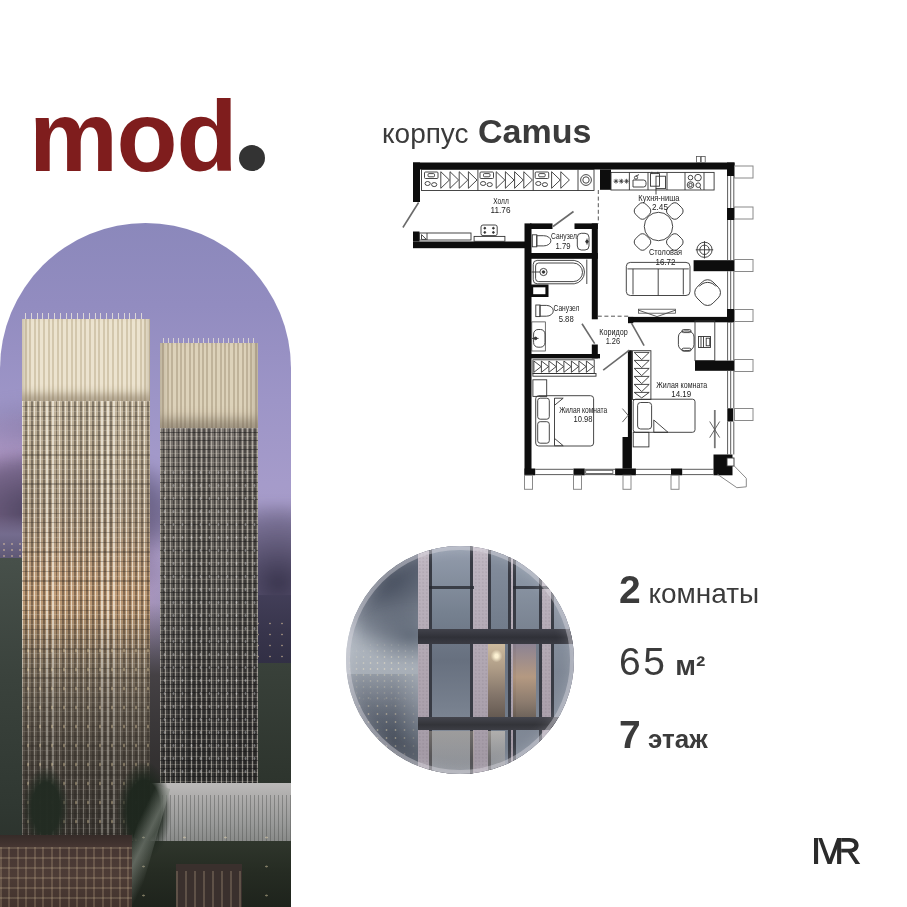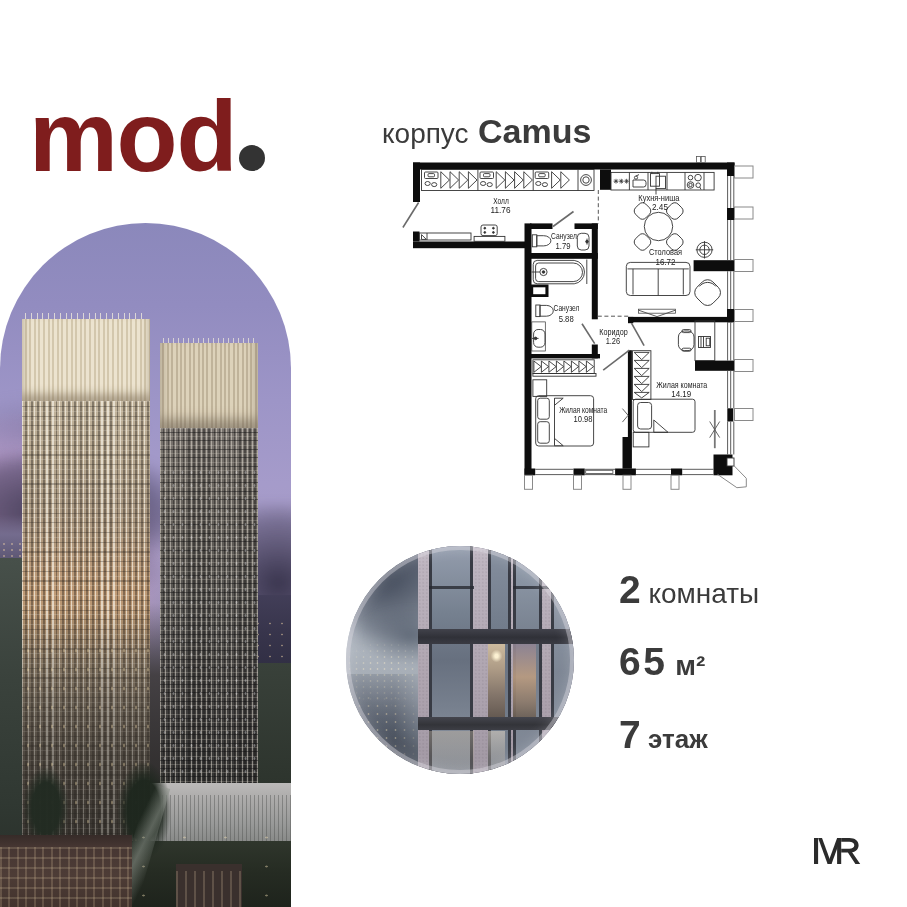--- a/index.html
+++ b/index.html
@@ -467,21 +467,21 @@
   <div class="abs" style="left:142px;top:185px;width:17px;height:43px;background:linear-gradient(180deg,rgba(225,215,200,.55),rgba(150,140,130,.25));"></div>
 
   <div class="abs" style="left:0;top:0;width:228px;height:228px;border-radius:50%;box-shadow:inset 0 0 0 4px rgba(225,222,230,.4), inset 0 0 16px rgba(250,250,255,.3);"></div>
 </div>
 
 <div class="abs" style="left:619px;top:568px;white-space:nowrap;color:#3b3b3b;">
   <span style="font-size:39px;font-weight:bold;">2</span><span style="font-size:28px;font-weight:normal;letter-spacing:0px;"> комнаты</span>
 </div>
 
 <div class="abs" style="left:619px;top:640px;white-space:nowrap;color:#3b3b3b;">
-  <span style="font-size:39px;font-weight:bold;letter-spacing:2.5px;">65</span><span style="font-size:28px;font-weight:bold;"> м²</span>
+  <span style="font-size:39px;font-weight:normal;letter-spacing:2.5px;">65</span><span style="font-size:28px;font-weight:bold;"> м²</span>
 </div>
 
 <div class="abs" style="left:619px;top:713px;white-space:nowrap;color:#3b3b3b;">
   <span style="font-size:39px;font-weight:bold;">7</span><span style="font-size:26px;font-weight:bold;"> этаж</span>
 </div>
 
 <svg class="abs" style="left:812px;top:836px;" width="54" height="30" viewBox="0 0 54 30">
   <g fill="#2b2b2b">
     <rect x="2" y="2" width="4.1" height="26"></rect>
     <polygon points="6.1,2 10,2 19.5,28 15.6,28"></polygon>

